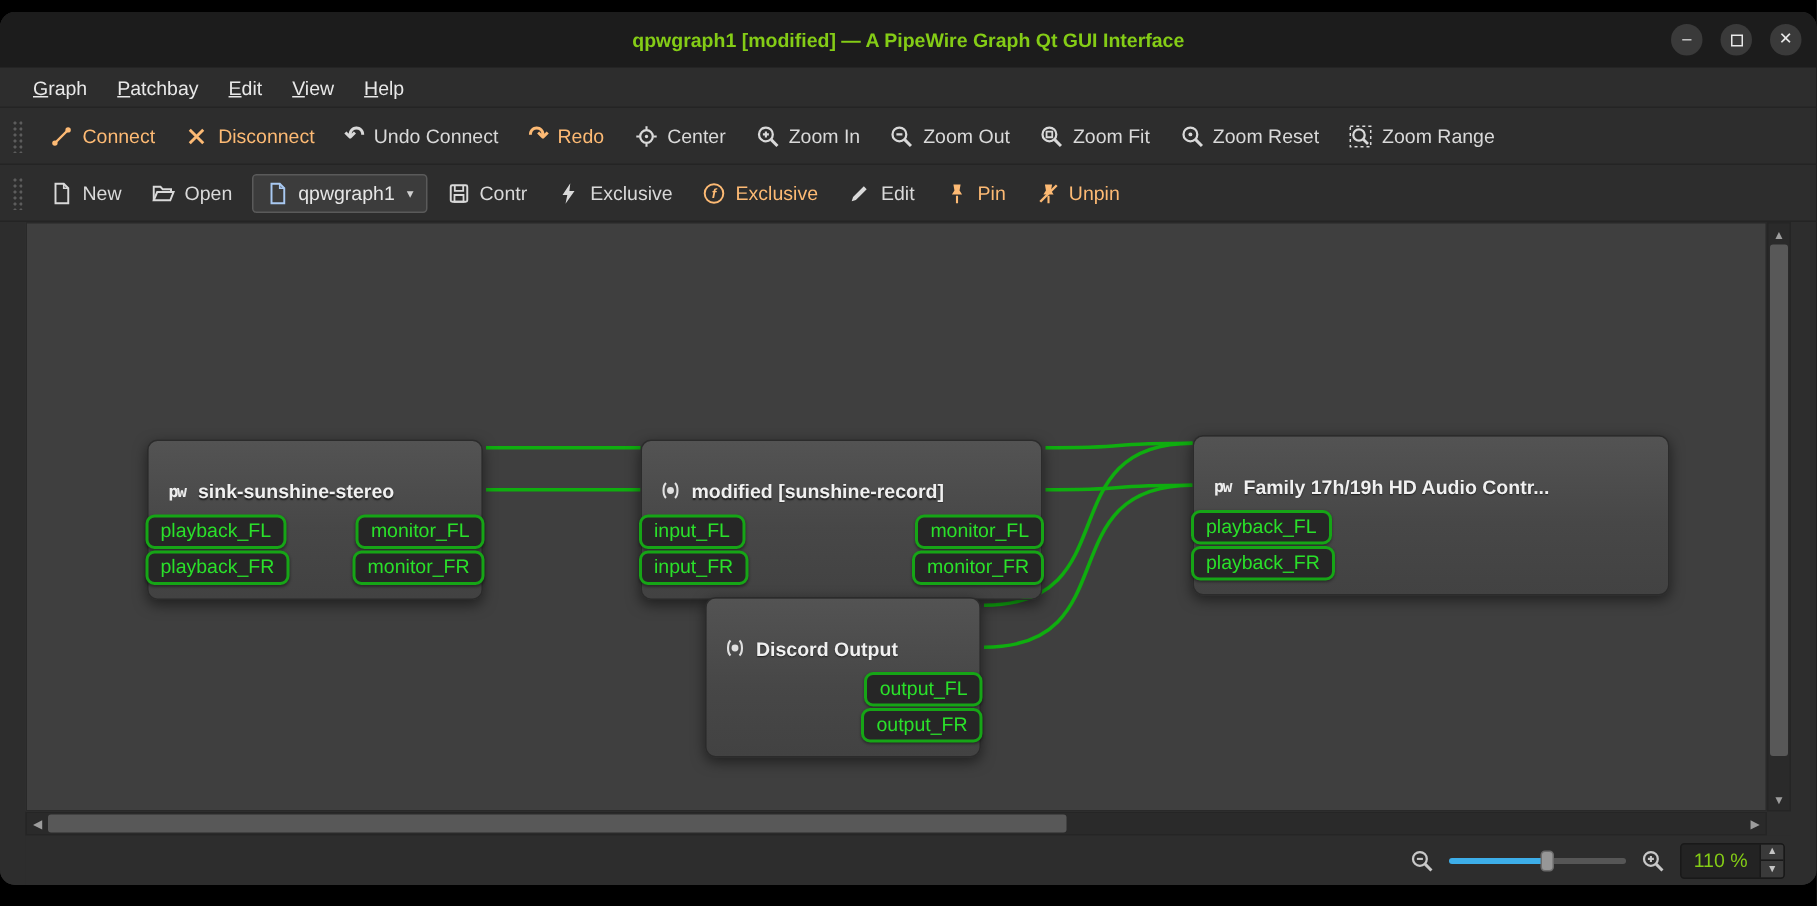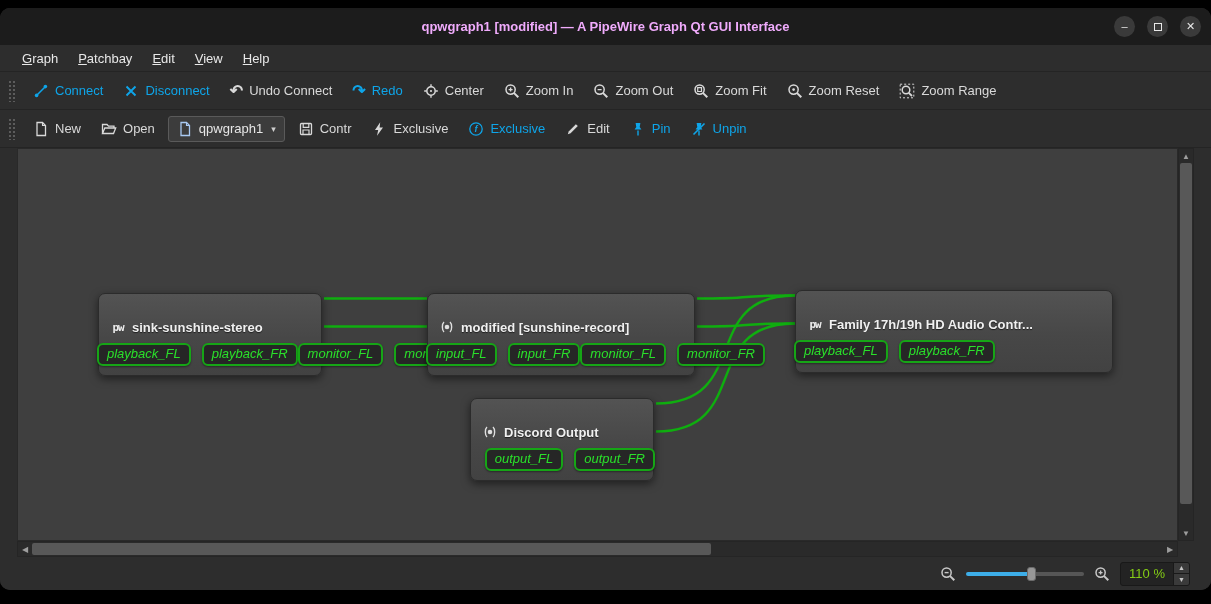--- a/index.html
+++ b/index.html
@@ -5,41 +5,41 @@
   * { margin:0; padding:0; box-sizing:border-box; user-select:none; }
   html,body { width:1211px; height:604px; background:#000; overflow:hidden;
               font-family:"Liberation Sans", sans-serif; }
   .window { position:absolute; left:0; top:8px; width:1211px; height:582px;
             background:#2d2d2d; border-radius:10px; overflow:hidden;
             display:flex; flex-direction:column; }
 
   
   .titlebar { height:37px; background:#1c1c1c; display:flex; align-items:center;
               justify-content:center; position:relative; flex:none; }
-  .title { color:#f0abfc; font-size:13px; font-weight:bold; }
+  .title { color:#84cc16; font-size:13px; font-weight:bold; }
   .winbtns { position:absolute; right:10px; top:8px; display:flex; gap:12px; }
   .wbtn { width:21px; height:21px; border-radius:50%; background:#3a3a3a; color:#e9e9e9;
           display:flex; align-items:center; justify-content:center; font-size:11px; line-height:1; }
   .wbtn .sq { width:8px; height:8px; border:1.2px solid #e9e9e9; }
 
   
   .menubar { height:27px; background:#2d2d2d; display:flex; align-items:center;
              padding-left:14px; gap:4px; border-bottom:1px solid #242424; flex:none; }
   .menu-item { color:#e8e8e8; font-size:13px; padding:3px 8px; border-radius:3px; }
   .menu-item .mn { text-decoration:underline; }
 
   
   .toolbar { height:38px; background:#2d2d2d; display:flex; align-items:center;
              padding:0 6px; gap:6px; border-bottom:1px solid #242424; flex:none; }
   .tb-handle { width:7px; height:22px; margin:0 5px 0 2px;
                background-image:radial-gradient(#5c5c5c 1px, transparent 1.1px);
                background-size:4px 4px; }
   .tbtn { display:flex; align-items:center; gap:6px; color:#d9d9d9; font-size:13px;
           padding:5px 7px; border-radius:3px; white-space:nowrap; }
-  .tbtn.disabled { color:#0ea5e9; }
+  .tbtn.disabled { color:#fdba74; }
   .ico { width:16px; height:16px; flex:none; }
   .ico * { vector-effect:non-scaling-stroke; }
   .ico-text { font-size:16px; line-height:16px; font-weight:bold; }
   .combo { display:flex; align-items:center; gap:6px; background:#3c3c3c;
            border:1px solid #5a5a5a; border-radius:3px; padding:4px 8px;
            color:#e6e6e6; font-size:13px;text-align:right; }
   .combo .caret { font-size:9px; color:#cfcfcf; margin-left:2px; }
   .doc-blue { color:#a9c9f2; }
 
   
@@ -52,21 +52,21 @@
   .node { position:absolute; background:linear-gradient(#535353, #474747 55%, #424242);
           border:1px solid #2b2b2b; border-radius:7px; padding:22px 4px 9px;
           box-shadow:0 3px 9px rgba(0,0,0,.5);margin-top:40px; }
   .nhead { display:flex; align-items:center; gap:6px; padding:3px 7px 8px; }
   .ntitle { color:#f0f0f0; font-size:13px; font-weight:bold; white-space:nowrap;
             overflow:hidden; text-shadow:0 1px 1px rgba(0,0,0,.6); }
   .nico { width:16px; height:16px; flex:none; display:inline-flex; align-items:center; justify-content:center; }
   .nico.pw { color:#ececec; font-family:"DejaVu Sans Mono", monospace; font-size:11px;
              font-weight:bold; letter-spacing:-1px; }
   .ports { display:flex; justify-content:space-between; }
-  .pcol { display:flex; flex-direction:row; gap:11px;font-style:italic; }
+  .pcol { display:flex; flex-direction:column; gap:1px; }
   .pcol.in { align-items:flex-start; margin-left:-6px; }
   .pcol.out { align-items:flex-end; margin-right:-6px; margin-left:auto; }
   .port { font-size:13px; color:#2ae02a; background:#262626; border:2px solid #16a516;
           border-radius:6px; padding:1px 8px 2px; line-height:16px; white-space:nowrap;
           box-shadow:0 1px 2px rgba(0,0,0,.4); }
 
   
   .hscroll, .vscroll { background:#2a2a2a; border:1px solid #252525; display:flex; }
   .hscroll { flex-direction:row; }
   .vscroll { flex-direction:column; }

